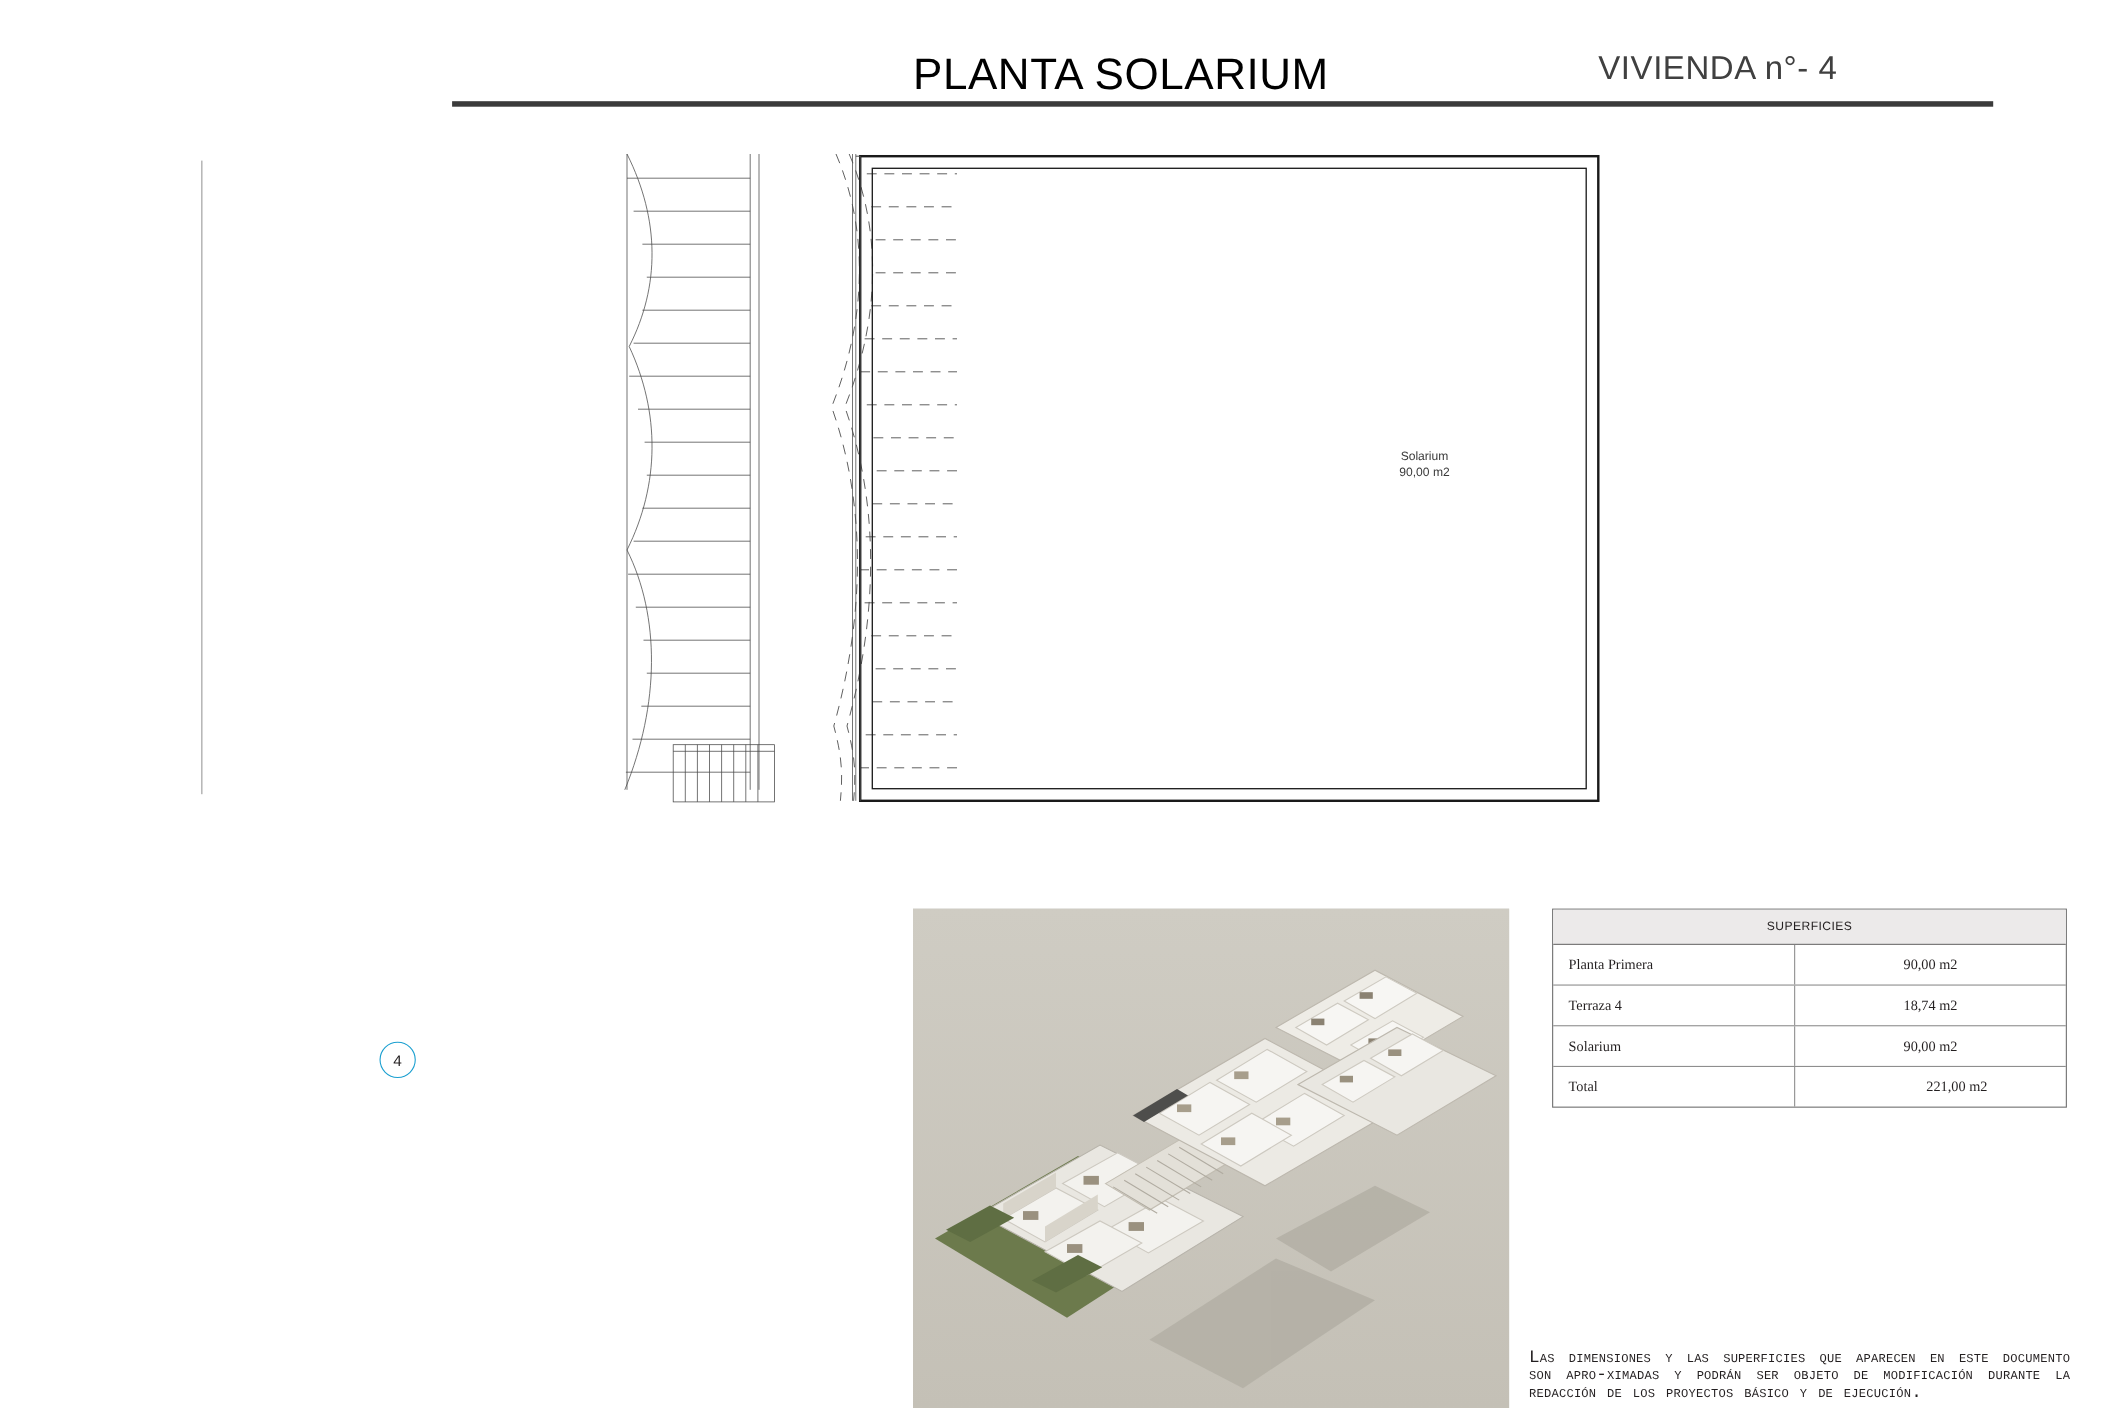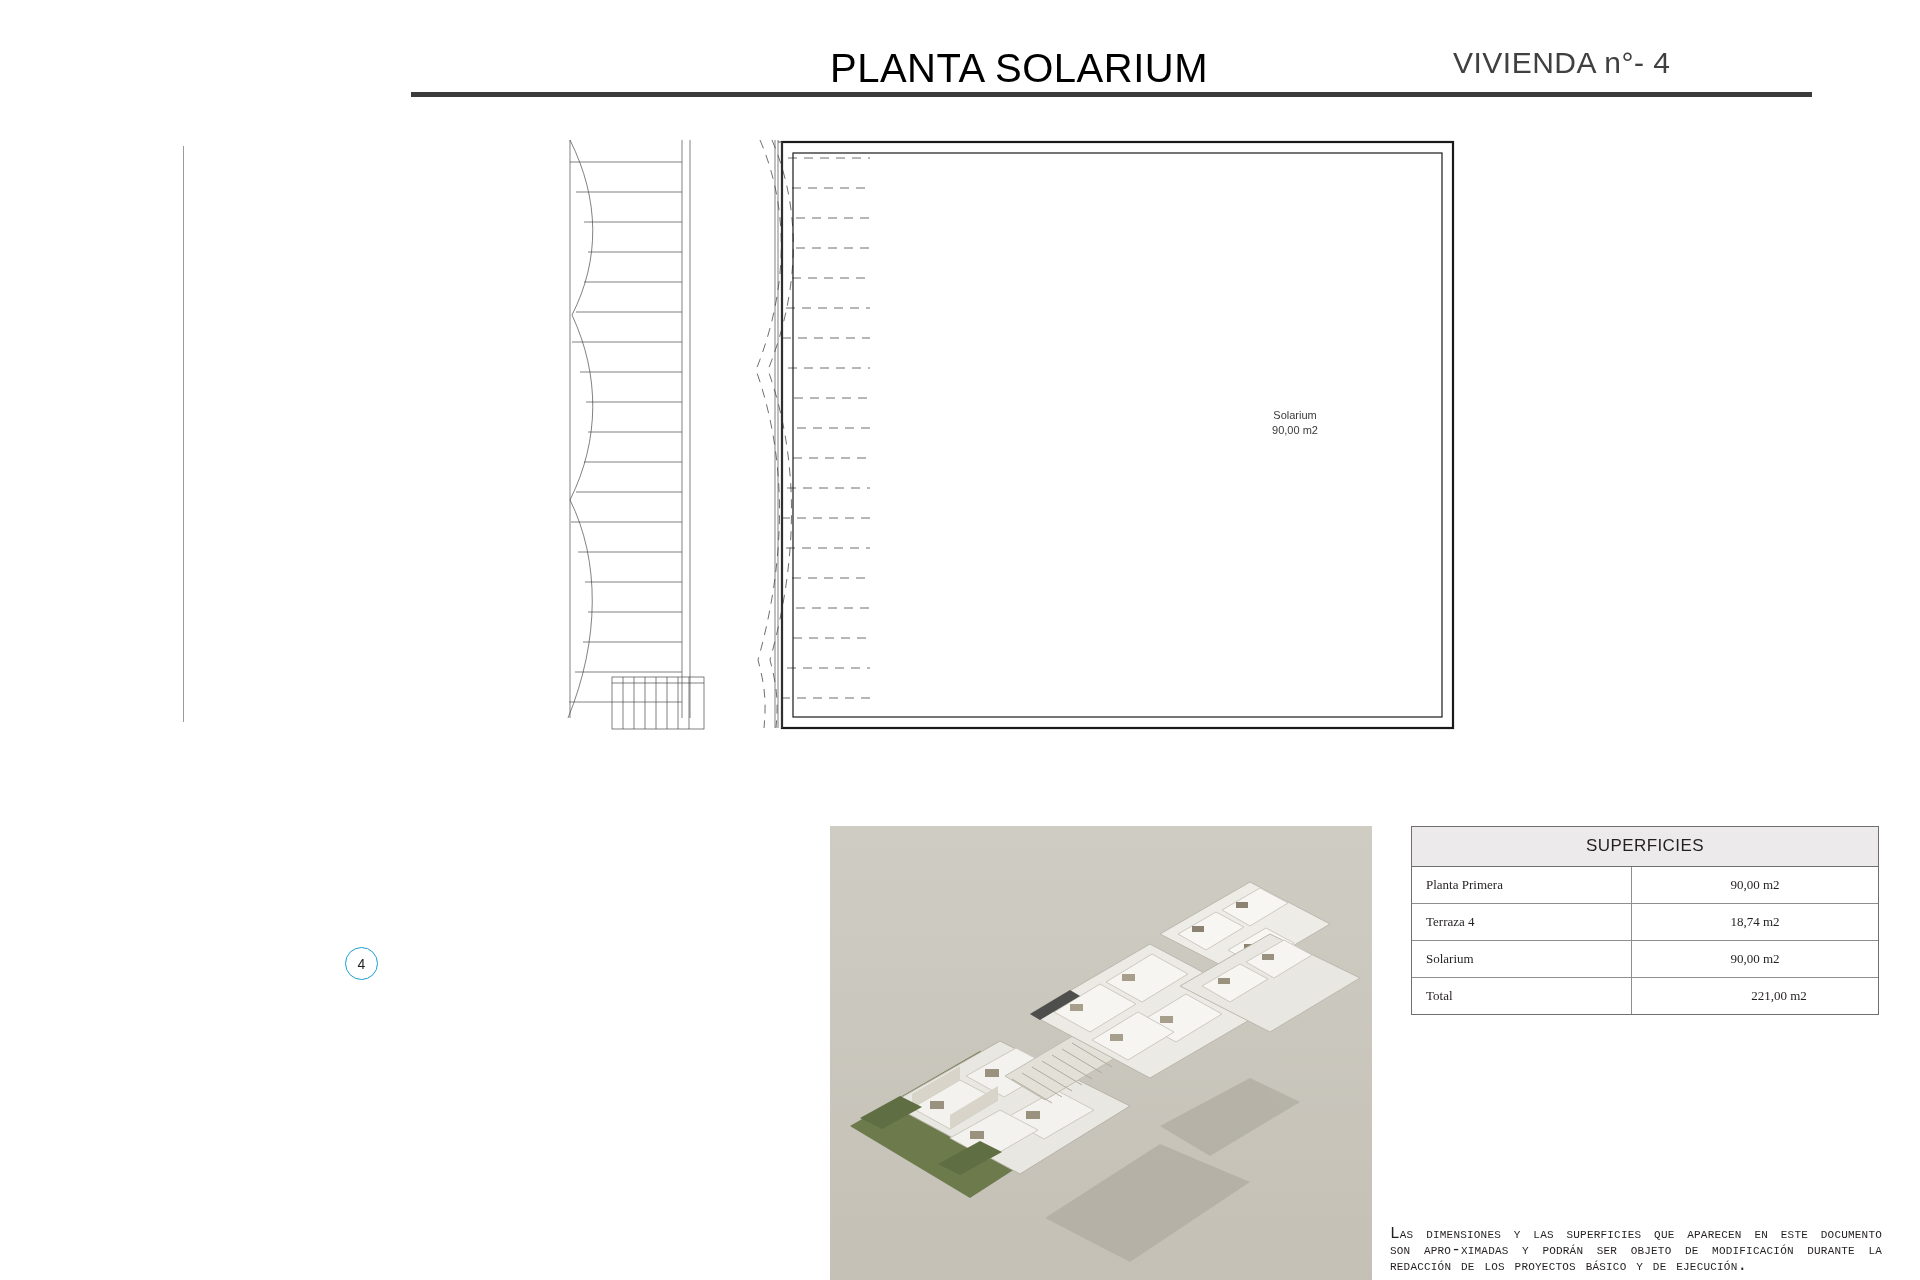--- a/index.html
+++ b/index.html
@@ -112,21 +112,21 @@
     top: 826px;
     width: 468px;
     border: 1px solid #6f6f6f;
     box-sizing: border-box;
     background: #ffffff;
   }
   .table .thead {
     background: #eceaea;
     border-bottom: 1px solid #6f6f6f;
     text-align: center;
-    font-size: 17px;
+    font-size: 11px;
     padding: 9px 0 10px;
     letter-spacing: 0.4px;
   }
   .trow {
     display: flex;
     border-bottom: 1px solid #8e8e8e;
     height: 36px;
     align-items: center;
     font-family: Liberation Serif, serif;
   }

